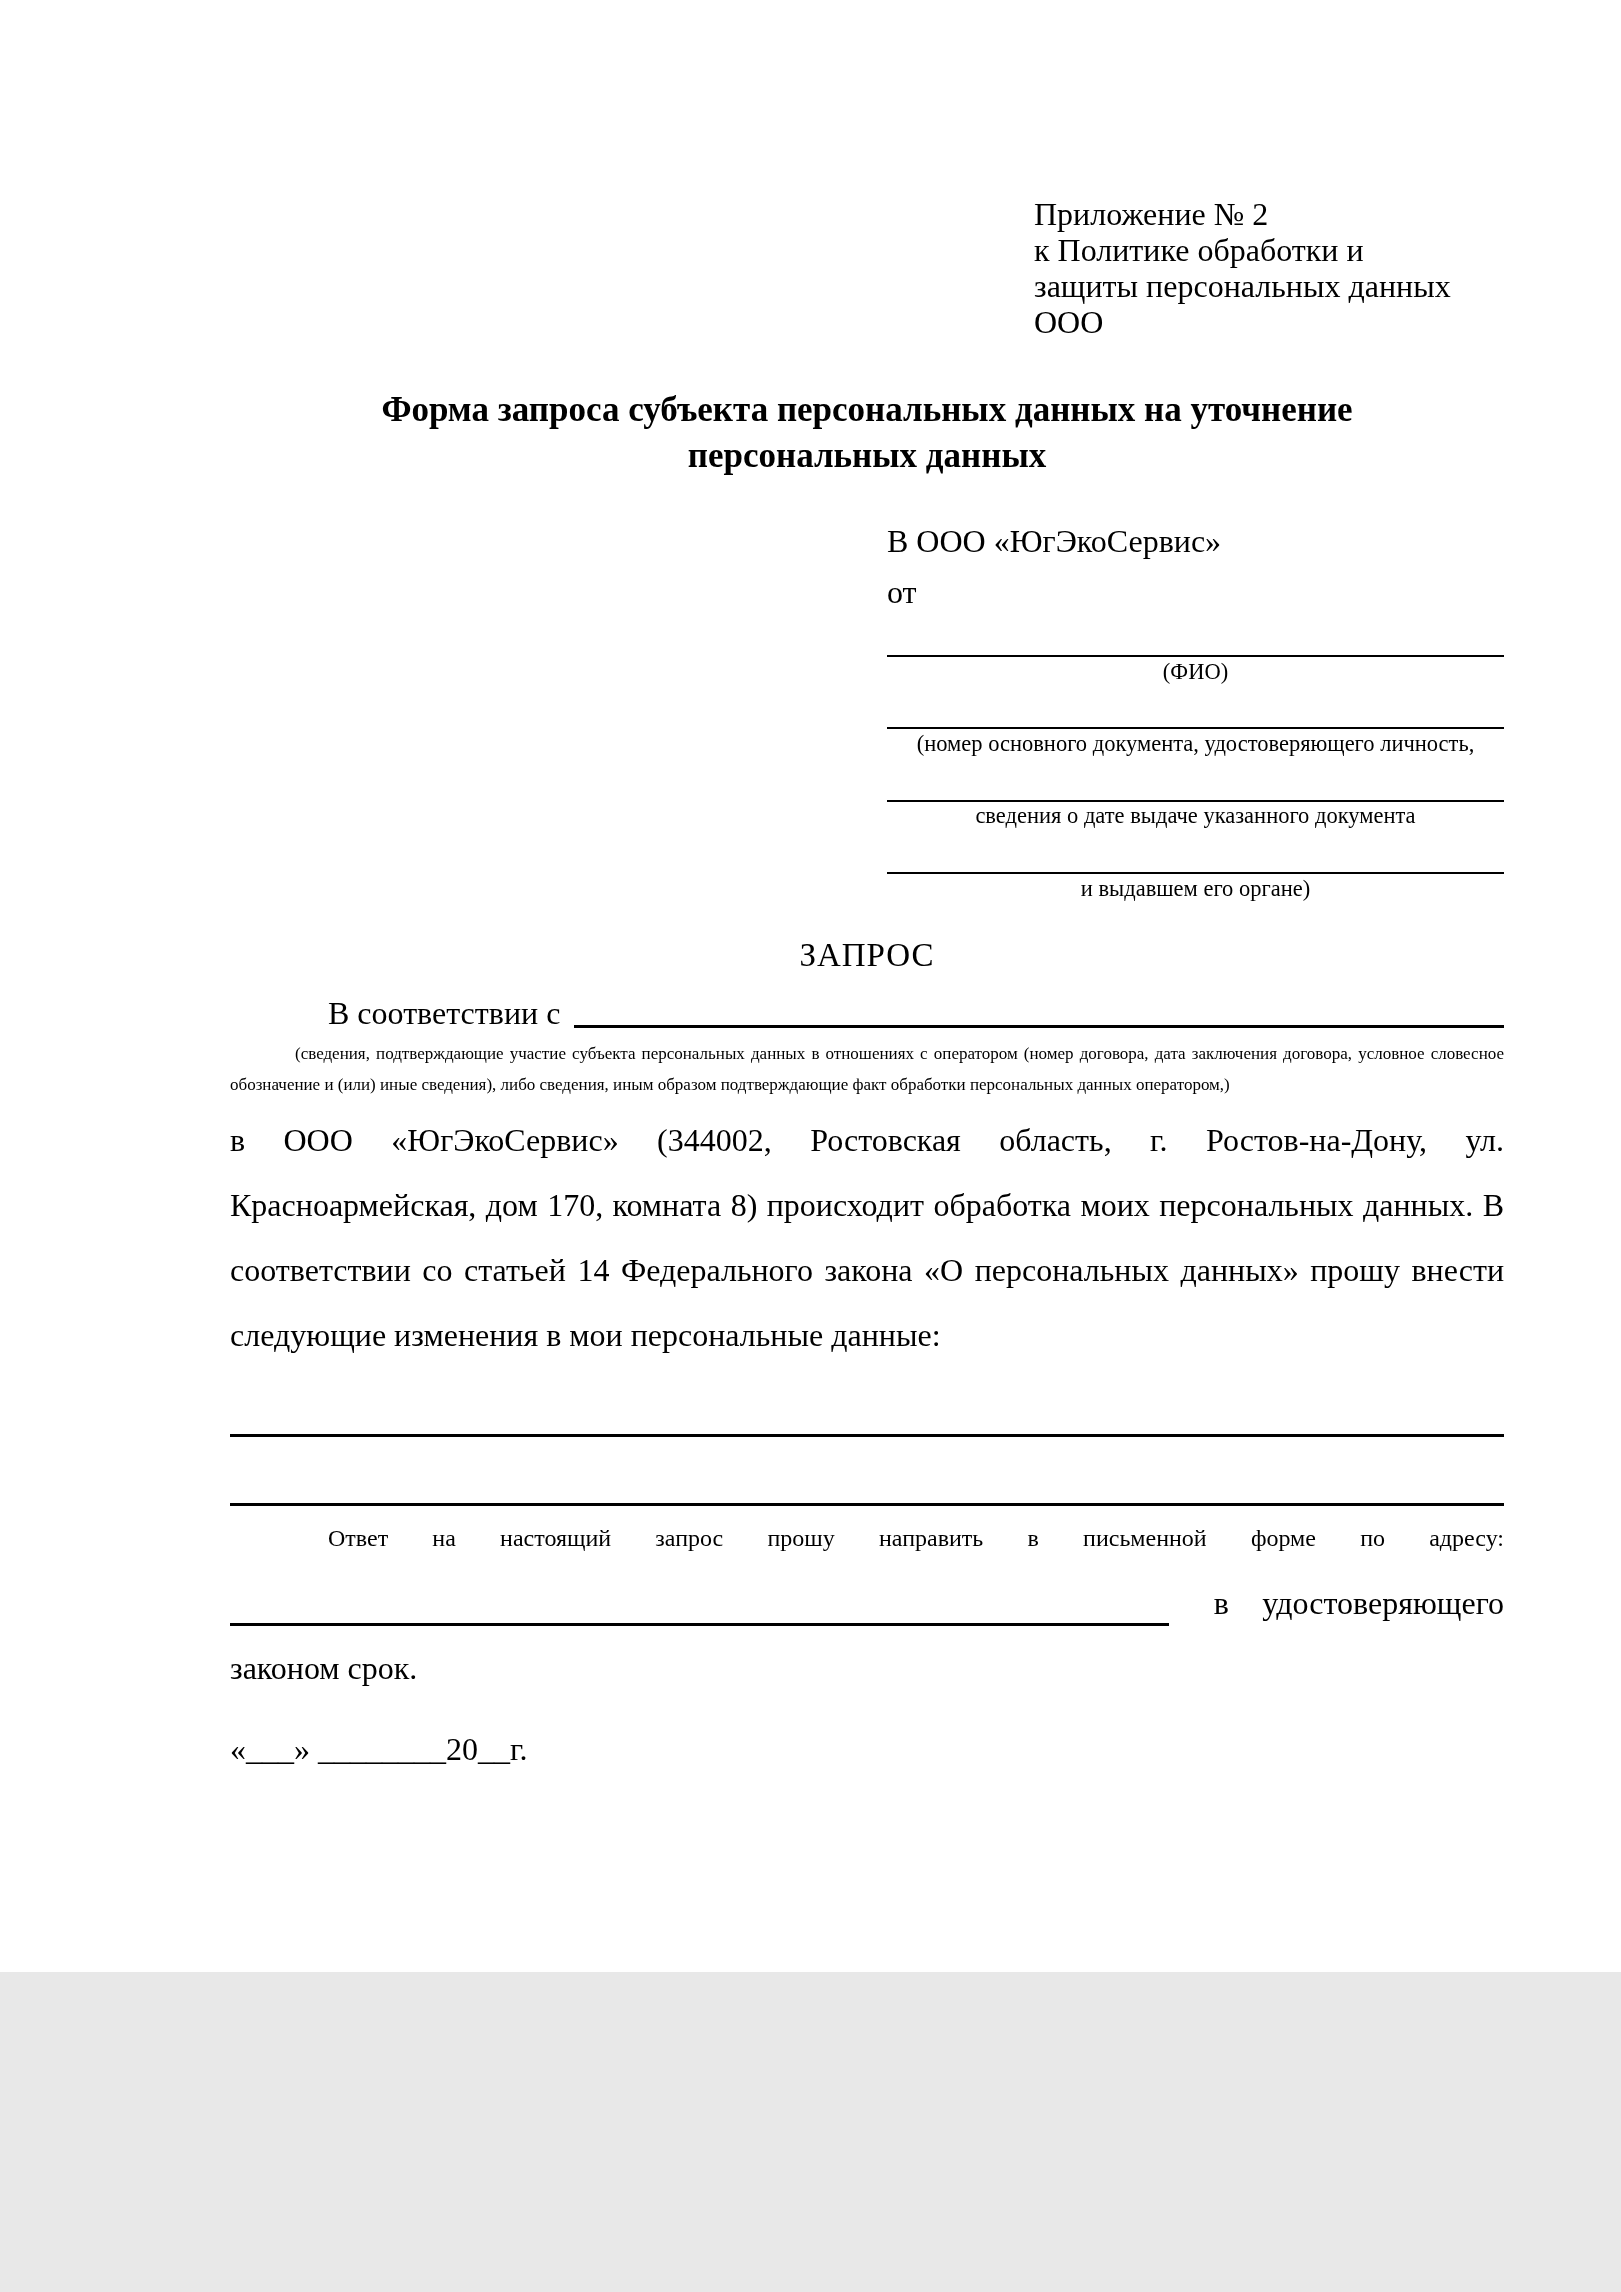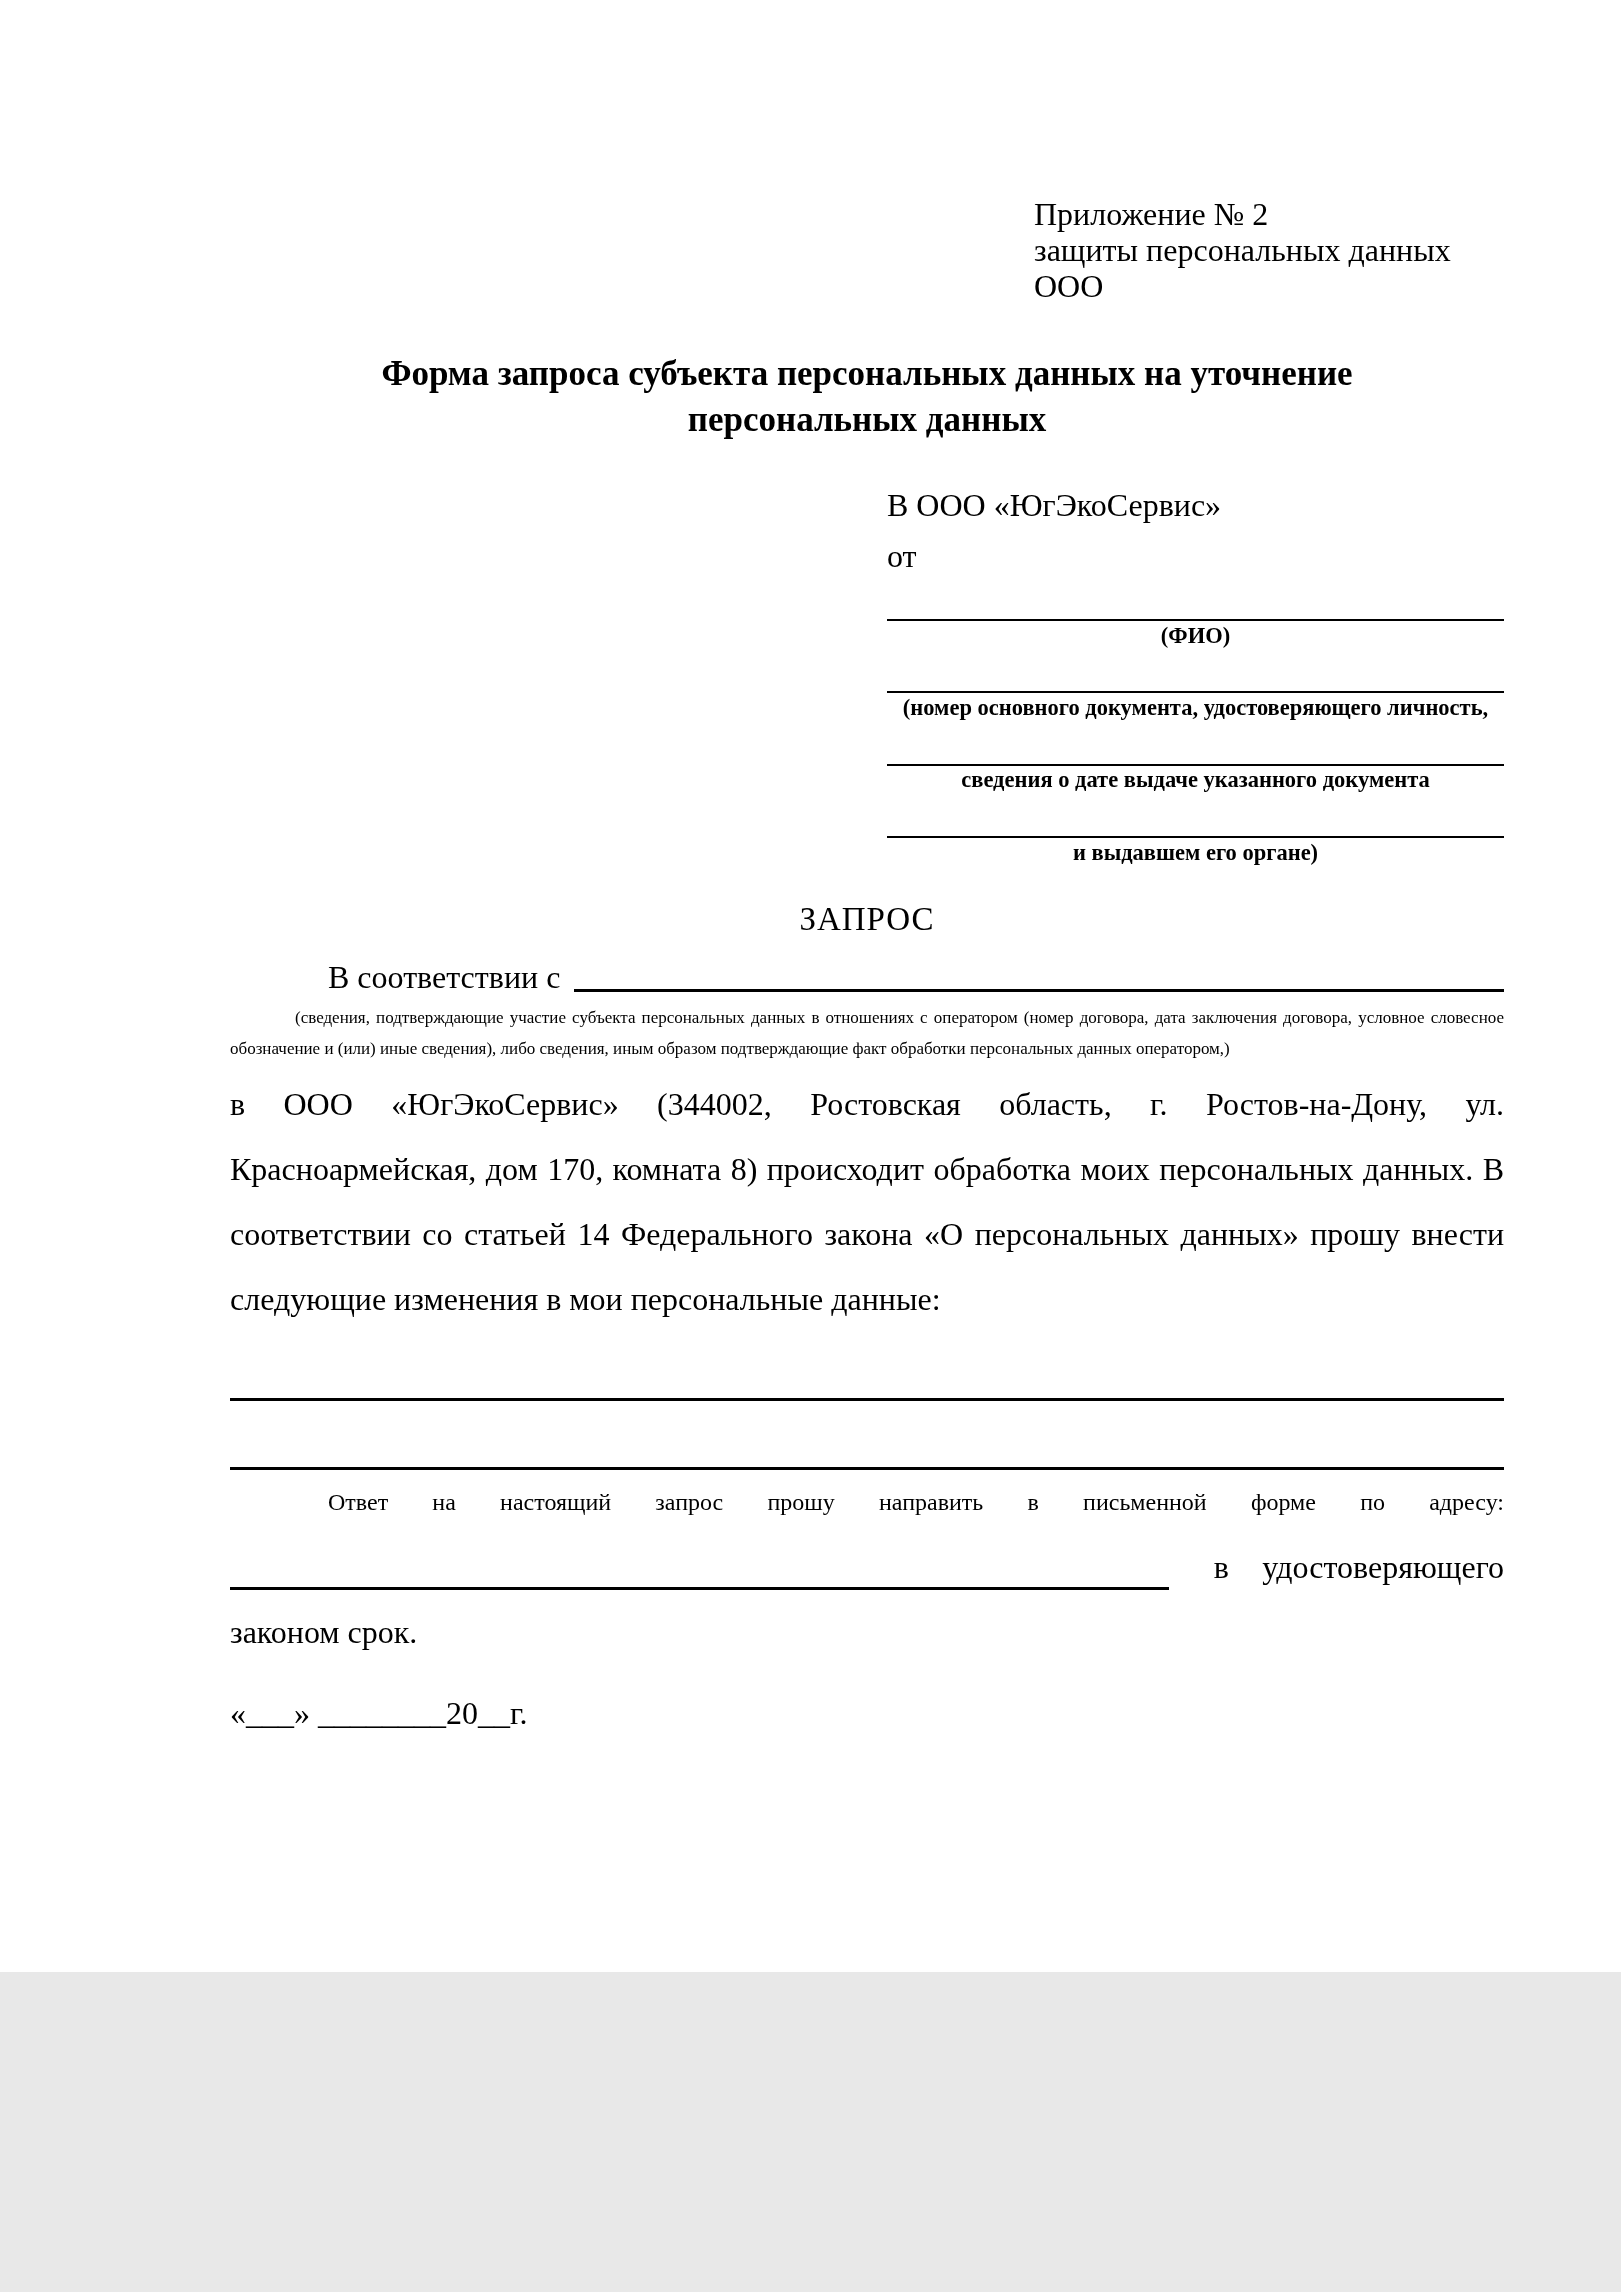--- a/index.html
+++ b/index.html
@@ -21,21 +21,21 @@
     max-width:1127px;
     text-align:center;
     font-weight:bold;
     font-size:35px;line-height:46px;
   }
   
   .recipient{margin-top:43px;margin-left:657px;width:617px;font-size:32px;}
   .recipient .org{line-height:39px;}
   .recipient .from{margin-top:11.8px;line-height:39px;}
   .field .line{height:43px;border-bottom:2.9px solid #000;}
-  .field .caption{text-align:center;font-size:22.5px;line-height:24.5px;padding-top:2.9px;font-weight:bold;}
+  .field .caption{text-align:center;font-size:22.5px;line-height:24.5px;padding-top:2.9px;}
   
   .req-heading{margin-top:35px;text-align:center;font-size:33px;line-height:39px;letter-spacing:1px;}
   
   .intro-row{margin-top:17.6px;display:flex;align-items:flex-end;font-size:32px;line-height:41px;}
   .intro-lead{margin-left:98px;white-space:nowrap;padding-right:13.7px;}
   .intro-row .write-line{flex:1;border-bottom:3.9px solid #000;margin-bottom:5.9px;}
   
   .note{margin-top:3.9px;font-size:17px;line-height:31px;text-align:justify;text-indent:65px;}
   
   .body-par{margin-top:7.8px;font-size:32px;line-height:65px;text-align:justify;}
@@ -52,20 +52,21 @@
   .sig-group{white-space:nowrap;}
   .sig-line{display:inline-block;width:412px;height:1px;border-bottom:2.9px solid #000;}
 </style>
 </head>
 <body>
 
 <div class="page">
 
   <div class="appendix">
     <div>Приложение № 2</div>
+    <div>к Политике обработки и</div>
     <div>защиты персональных данных</div>
     <div>ООО</div>
   </div>
 
   <div class="title">Форма запроса субъекта персональных данных на уточнение персональных данных</div>
 
   <div class="recipient">
     <div class="org">В ООО «ЮгЭкоСервис»</div>
     <div class="from">от</div>
 

